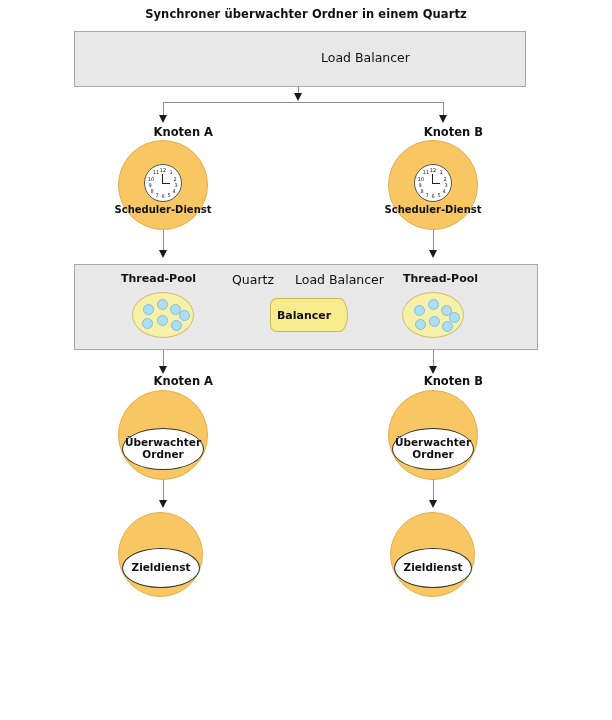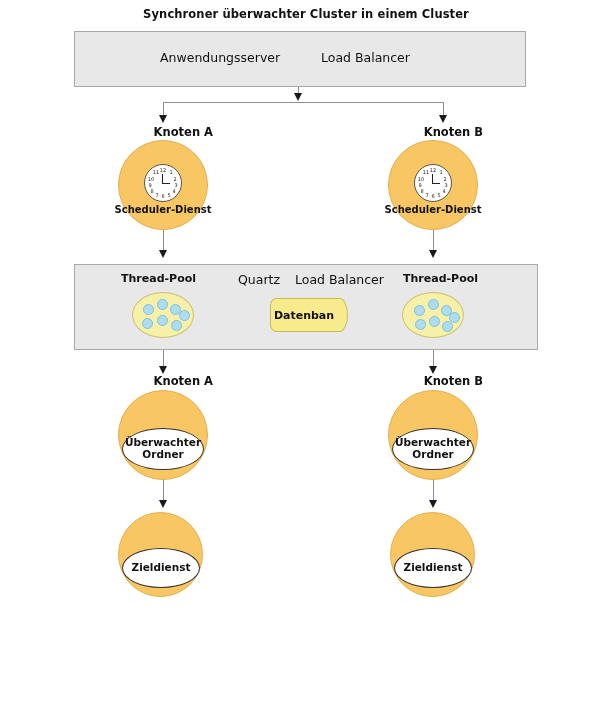--- a/index.html
+++ b/index.html
@@ -53,21 +53,21 @@
   #lbl-appserver { left: 160px; top: 50px; }
   #lbl-lb-top    { left: 321px; top: 50px; }
 
   .mid-label {
     position: absolute;
     font-size: 11px;
     font-weight: bold;
     color: #111111;
     white-space: nowrap;
   }
-  #lbl-quartz  { left: 238px; top: 272px; font-size: 12.5px; font-weight: normal;}
+  #lbl-quartz  { left: 232px; top: 272px; font-size: 12.5px; font-weight: normal;}
   #lbl-lb-mid  { left: 295px; top: 272px; font-size: 12.5px; font-weight: normal;}
   #lbl-tp-left  { left: 121px; top: 272px; }
   #lbl-tp-right { left: 403px; top: 272px; }
 
   
   .node-caption {
     position: absolute;
     font-size: 11.5px;
     font-weight: bold;
     color: #111111;
@@ -201,24 +201,23 @@
     border-left: 4px solid transparent;
     border-right: 4px solid transparent;
     border-top: 8px solid #1a1a1a;
   }
 </style>
 </head>
 <body>
 
 <div id="diagram">
 
-  <div class="title">Synchroner überwachter Cluster in einem Cluster</div>
+  <div class="title">Synchroner überwachter Ordner in einem Quartz</div>
 
   <div class="grey-box" id="top-box"></div>
-  <div class="box-label" id="lbl-appserver">Anwendungsserver</div>
   <div class="box-label" id="lbl-lb-top">Load Balancer</div>
 
   <div class="conn vline" style="left:298px; top:87px; height:12px;"></div>
   <div class="arrowhead" style="left:294px; top:93px;"></div>
   <div class="conn hline" style="left:163px; top:102px; width:280px;"></div>
   <div class="conn vline" style="left:163px; top:102px; height:17px;"></div>
   <div class="conn vline" style="left:443px; top:102px; height:17px;"></div>
   <div class="arrowhead" style="left:159px; top:115px;"></div>
   <div class="arrowhead" style="left:439px; top:115px;"></div>
 
@@ -290,21 +289,21 @@
     <div class="thread-dot" style="left:38px; top:12px;"></div>
     <div class="thread-dot" style="left:46px; top:19px;"></div>
     <div class="thread-dot" style="left:12px; top:26px;"></div>
     <div class="thread-dot" style="left:26px; top:23px;"></div>
     <div class="thread-dot" style="left:39px; top:28px;"></div>
   </div>
 
   <div id="db-cyl">
     <div id="db-cap"></div>
     <div id="db-body"></div>
-    <div id="db-text">Datenban</div>
+    <div id="db-text">Balancer</div>
   </div>
 
   <div class="conn vline" style="left:163px; top:350px; height:22px;"></div>
   <div class="arrowhead" style="left:159px; top:366px;"></div>
   <div class="conn vline" style="left:433px; top:350px; height:22px;"></div>
   <div class="arrowhead" style="left:429px; top:366px;"></div>
 
   <div class="node-caption" style="left:113px; top:374px; width:100px;">Knoten A</div>
   <div class="circle" style="left:118px; top:390px; width:90px; height:90px;"></div>
   <div class="ellipse-label" style="left:122px; top:428px; width:82px; height:42px;">Überwachter Ordner</div>

